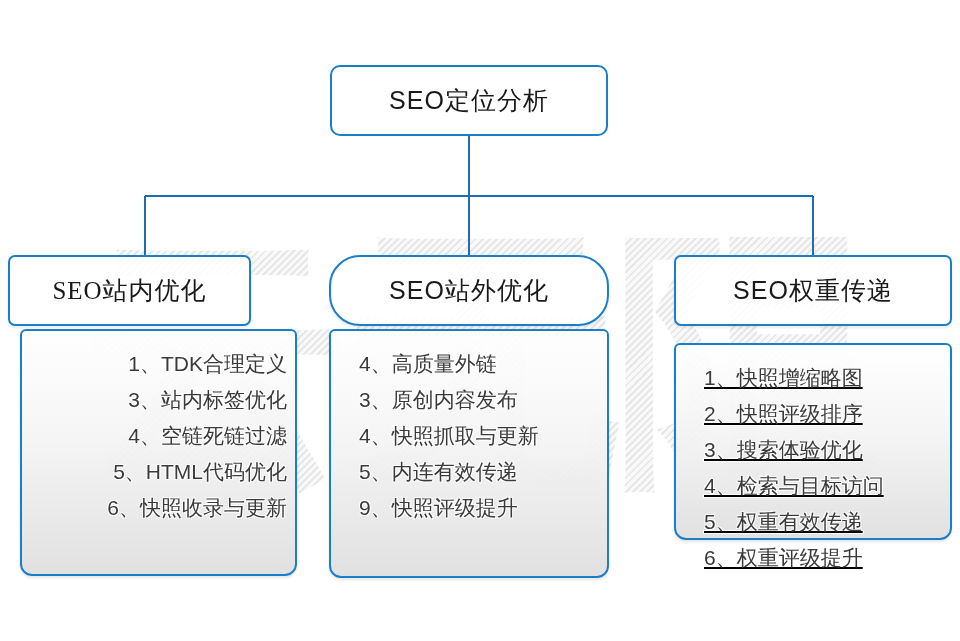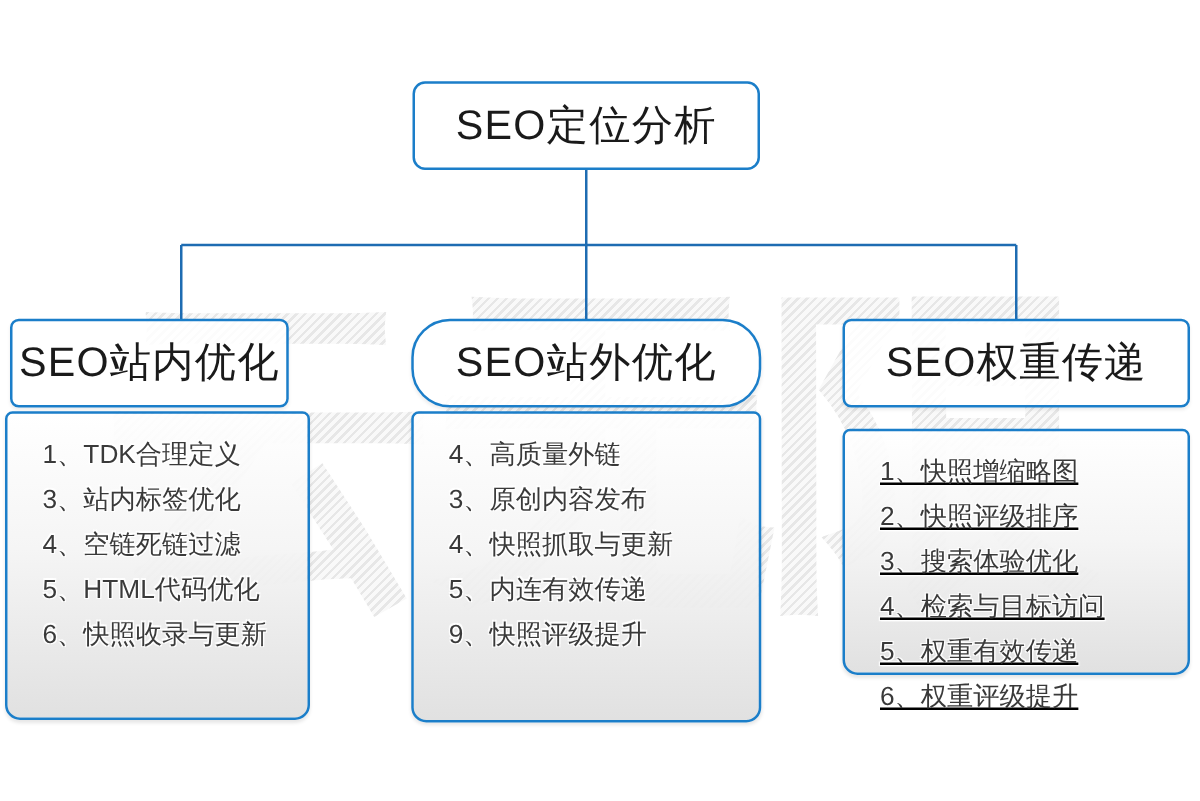--- a/index.html
+++ b/index.html
@@ -40,42 +40,42 @@
   
   .node{
     position:absolute;
     box-sizing:border-box;
     border:2px solid #1b7ec9;
     background:rgba(255,255,255,0.88);
     display:flex;align-items:center;justify-content:center;
     z-index:3;
   }
   .node .node-title{
-    font-size:33px;
+    font-size:25px;
     color:#1a1a1a;
     letter-spacing:1px;
     white-space:nowrap;
   }
   .root-node{left:330px;top:65px;width:278px;height:71px;border-radius:10px;}
   .header-node{border-radius:7px;box-shadow:0 2px 3px rgba(0,0,0,0.08);}
-  .header-c1{left:8px;  top:255px;width:223px;height:71px;}
+  .header-c1{left:8px;  top:255px;width:243px;height:71px;font-family:Liberation Serif, serif;}
   .header-c2{left:329px;top:255px;width:280px;height:71px;border-radius:31px;}
   .header-c3{left:674px;top:255px;width:278px;height:71px;}
 
   
   .panel{
     position:absolute;
     box-sizing:border-box;
     border:2px solid #1b7ec9;
     border-radius:6px 6px 12px 12px;
     background:linear-gradient(180deg,rgba(255,255,255,0.92) 0%,rgba(244,244,244,0.92) 45%,rgba(223,223,223,0.94) 100%);
     z-index:3;
     box-shadow:0 2px 3px rgba(0,0,0,0.10);
   }
-  .panel-c1{left:4px;  top:329px;width:244px;height:247px;}
+  .panel-c1{left:20px;  top:329px;width:277px;height:247px;text-align:right;}
   .panel-c2{left:329px;top:329px;width:280px;height:249px;}
   .panel-c3{left:674px;top:343px;width:278px;height:197px;text-decoration:underline;}
   .panel ul{
     list-style:none;margin:0;
     padding:15px 8px 0 28px;
   }
   .panel li{
     font-size:21px;
     line-height:36px;
     color:#3a3a3a;

